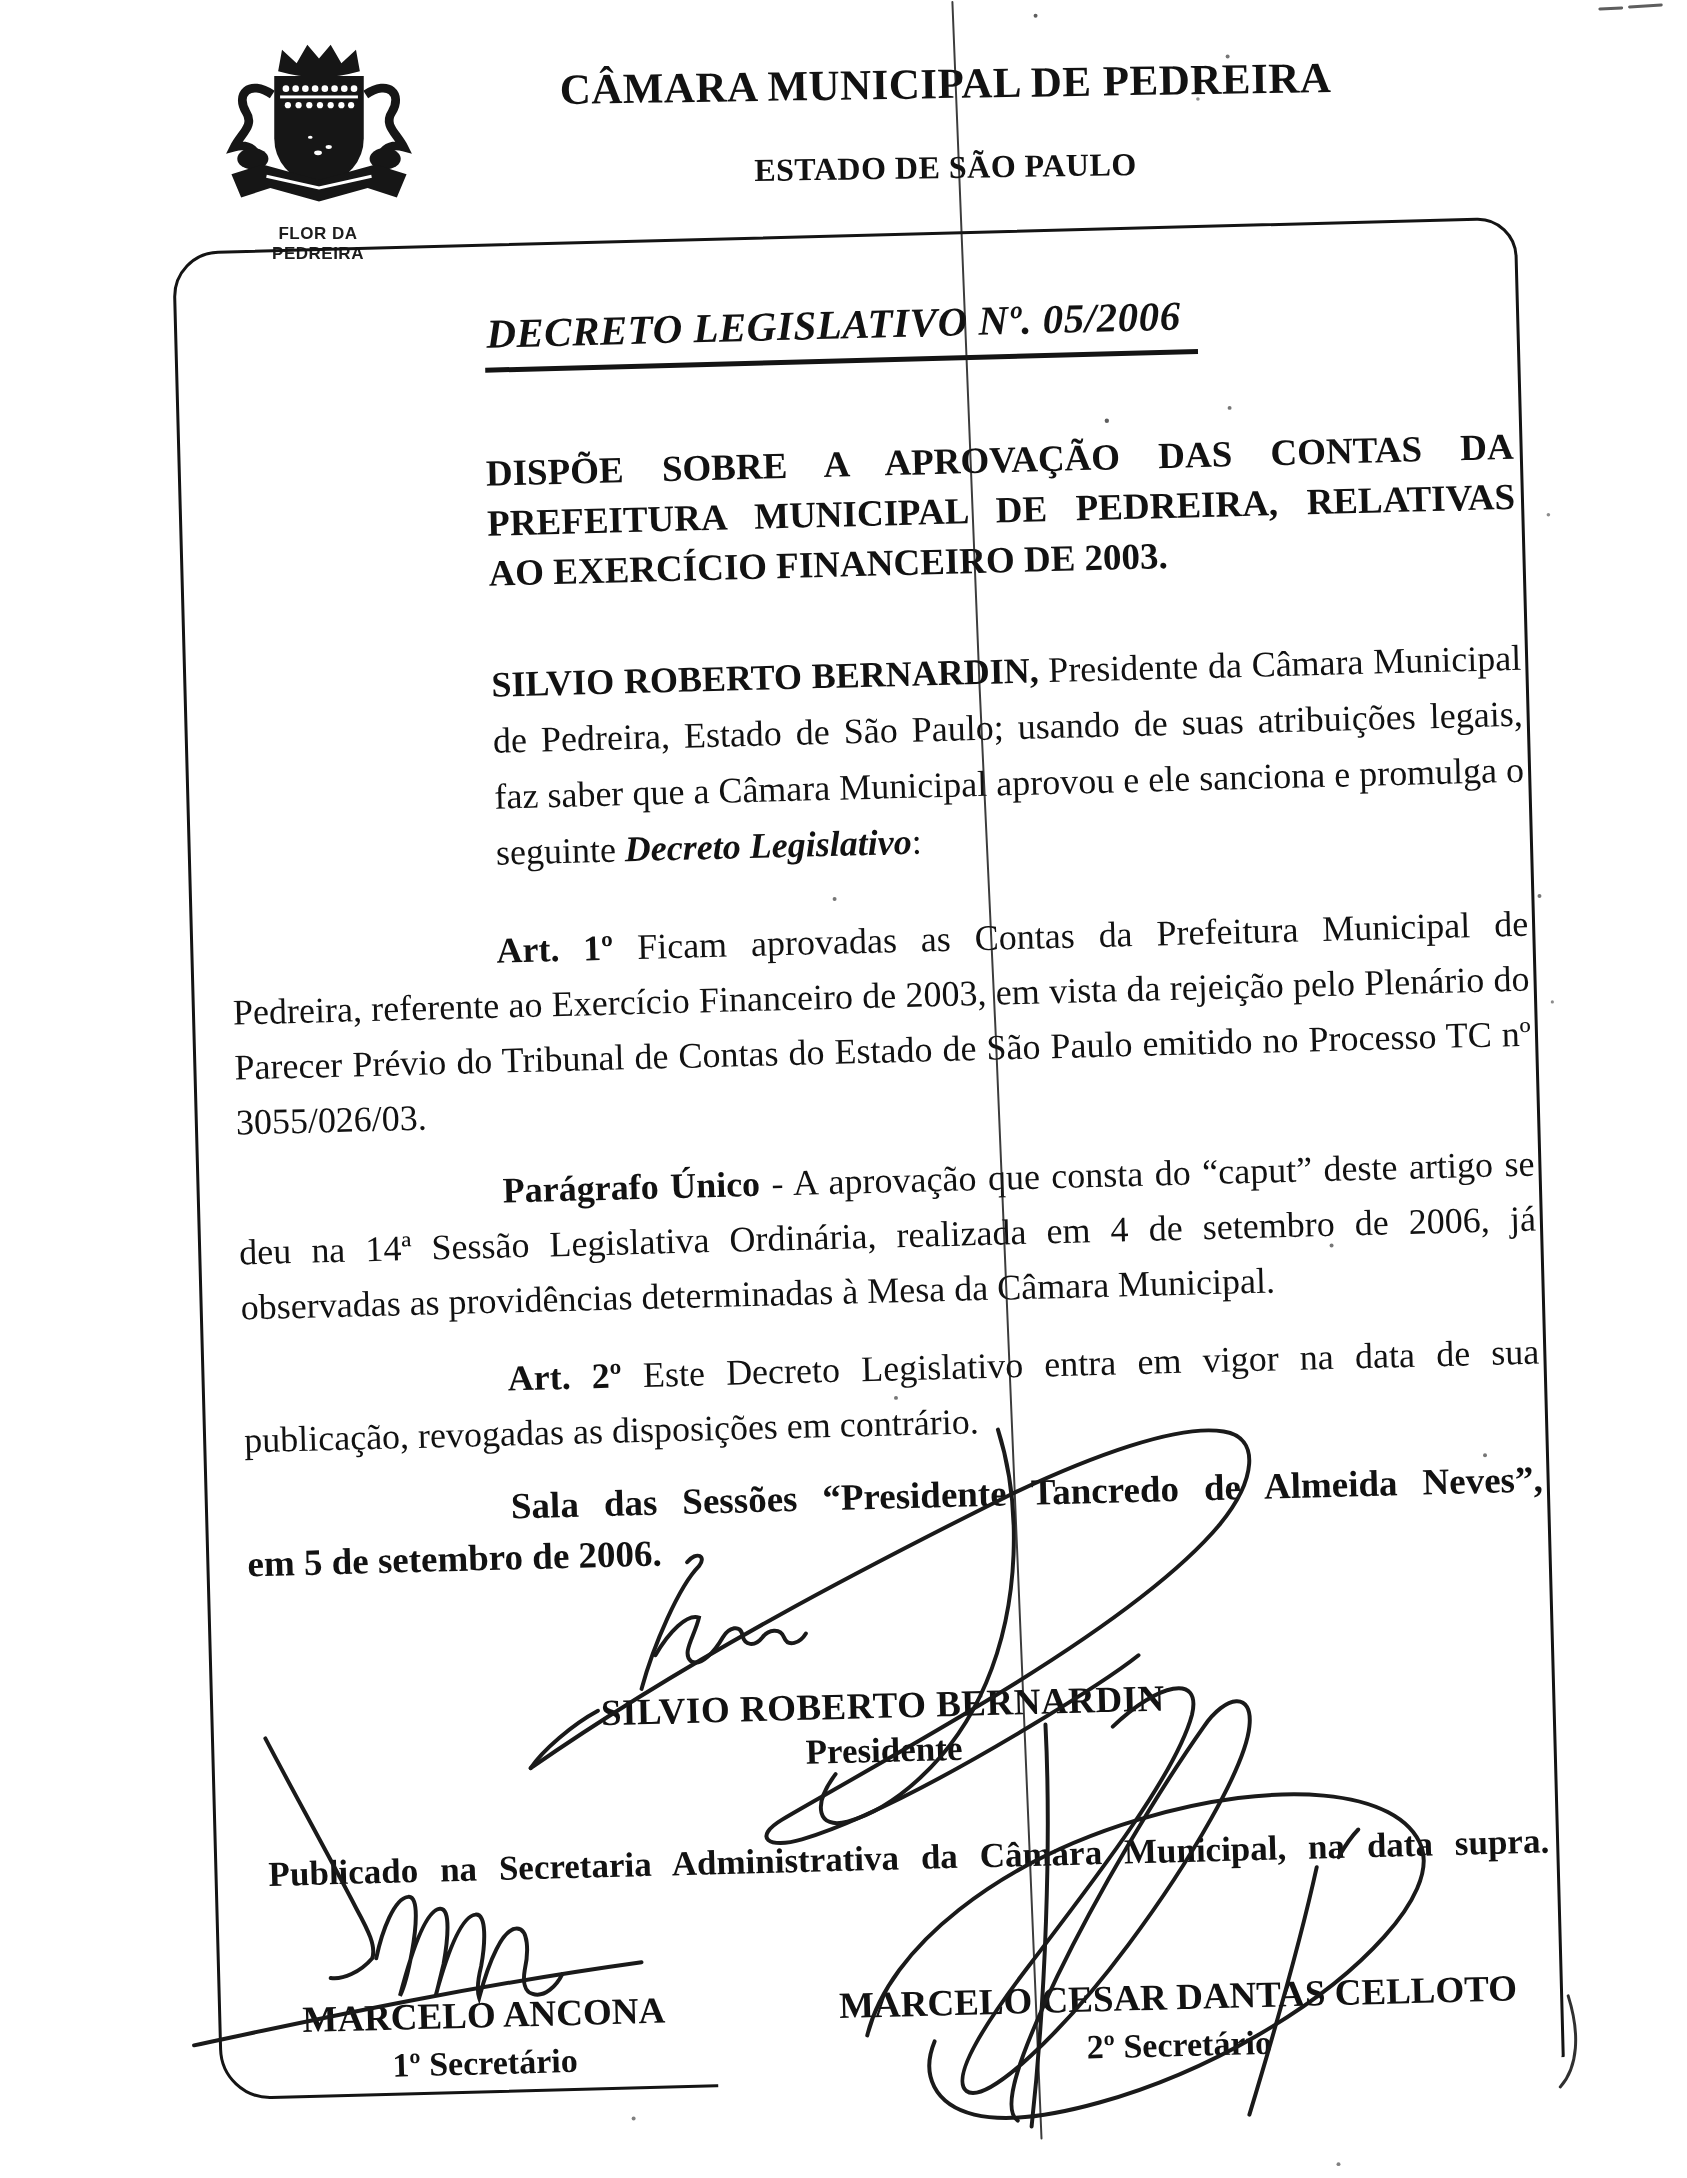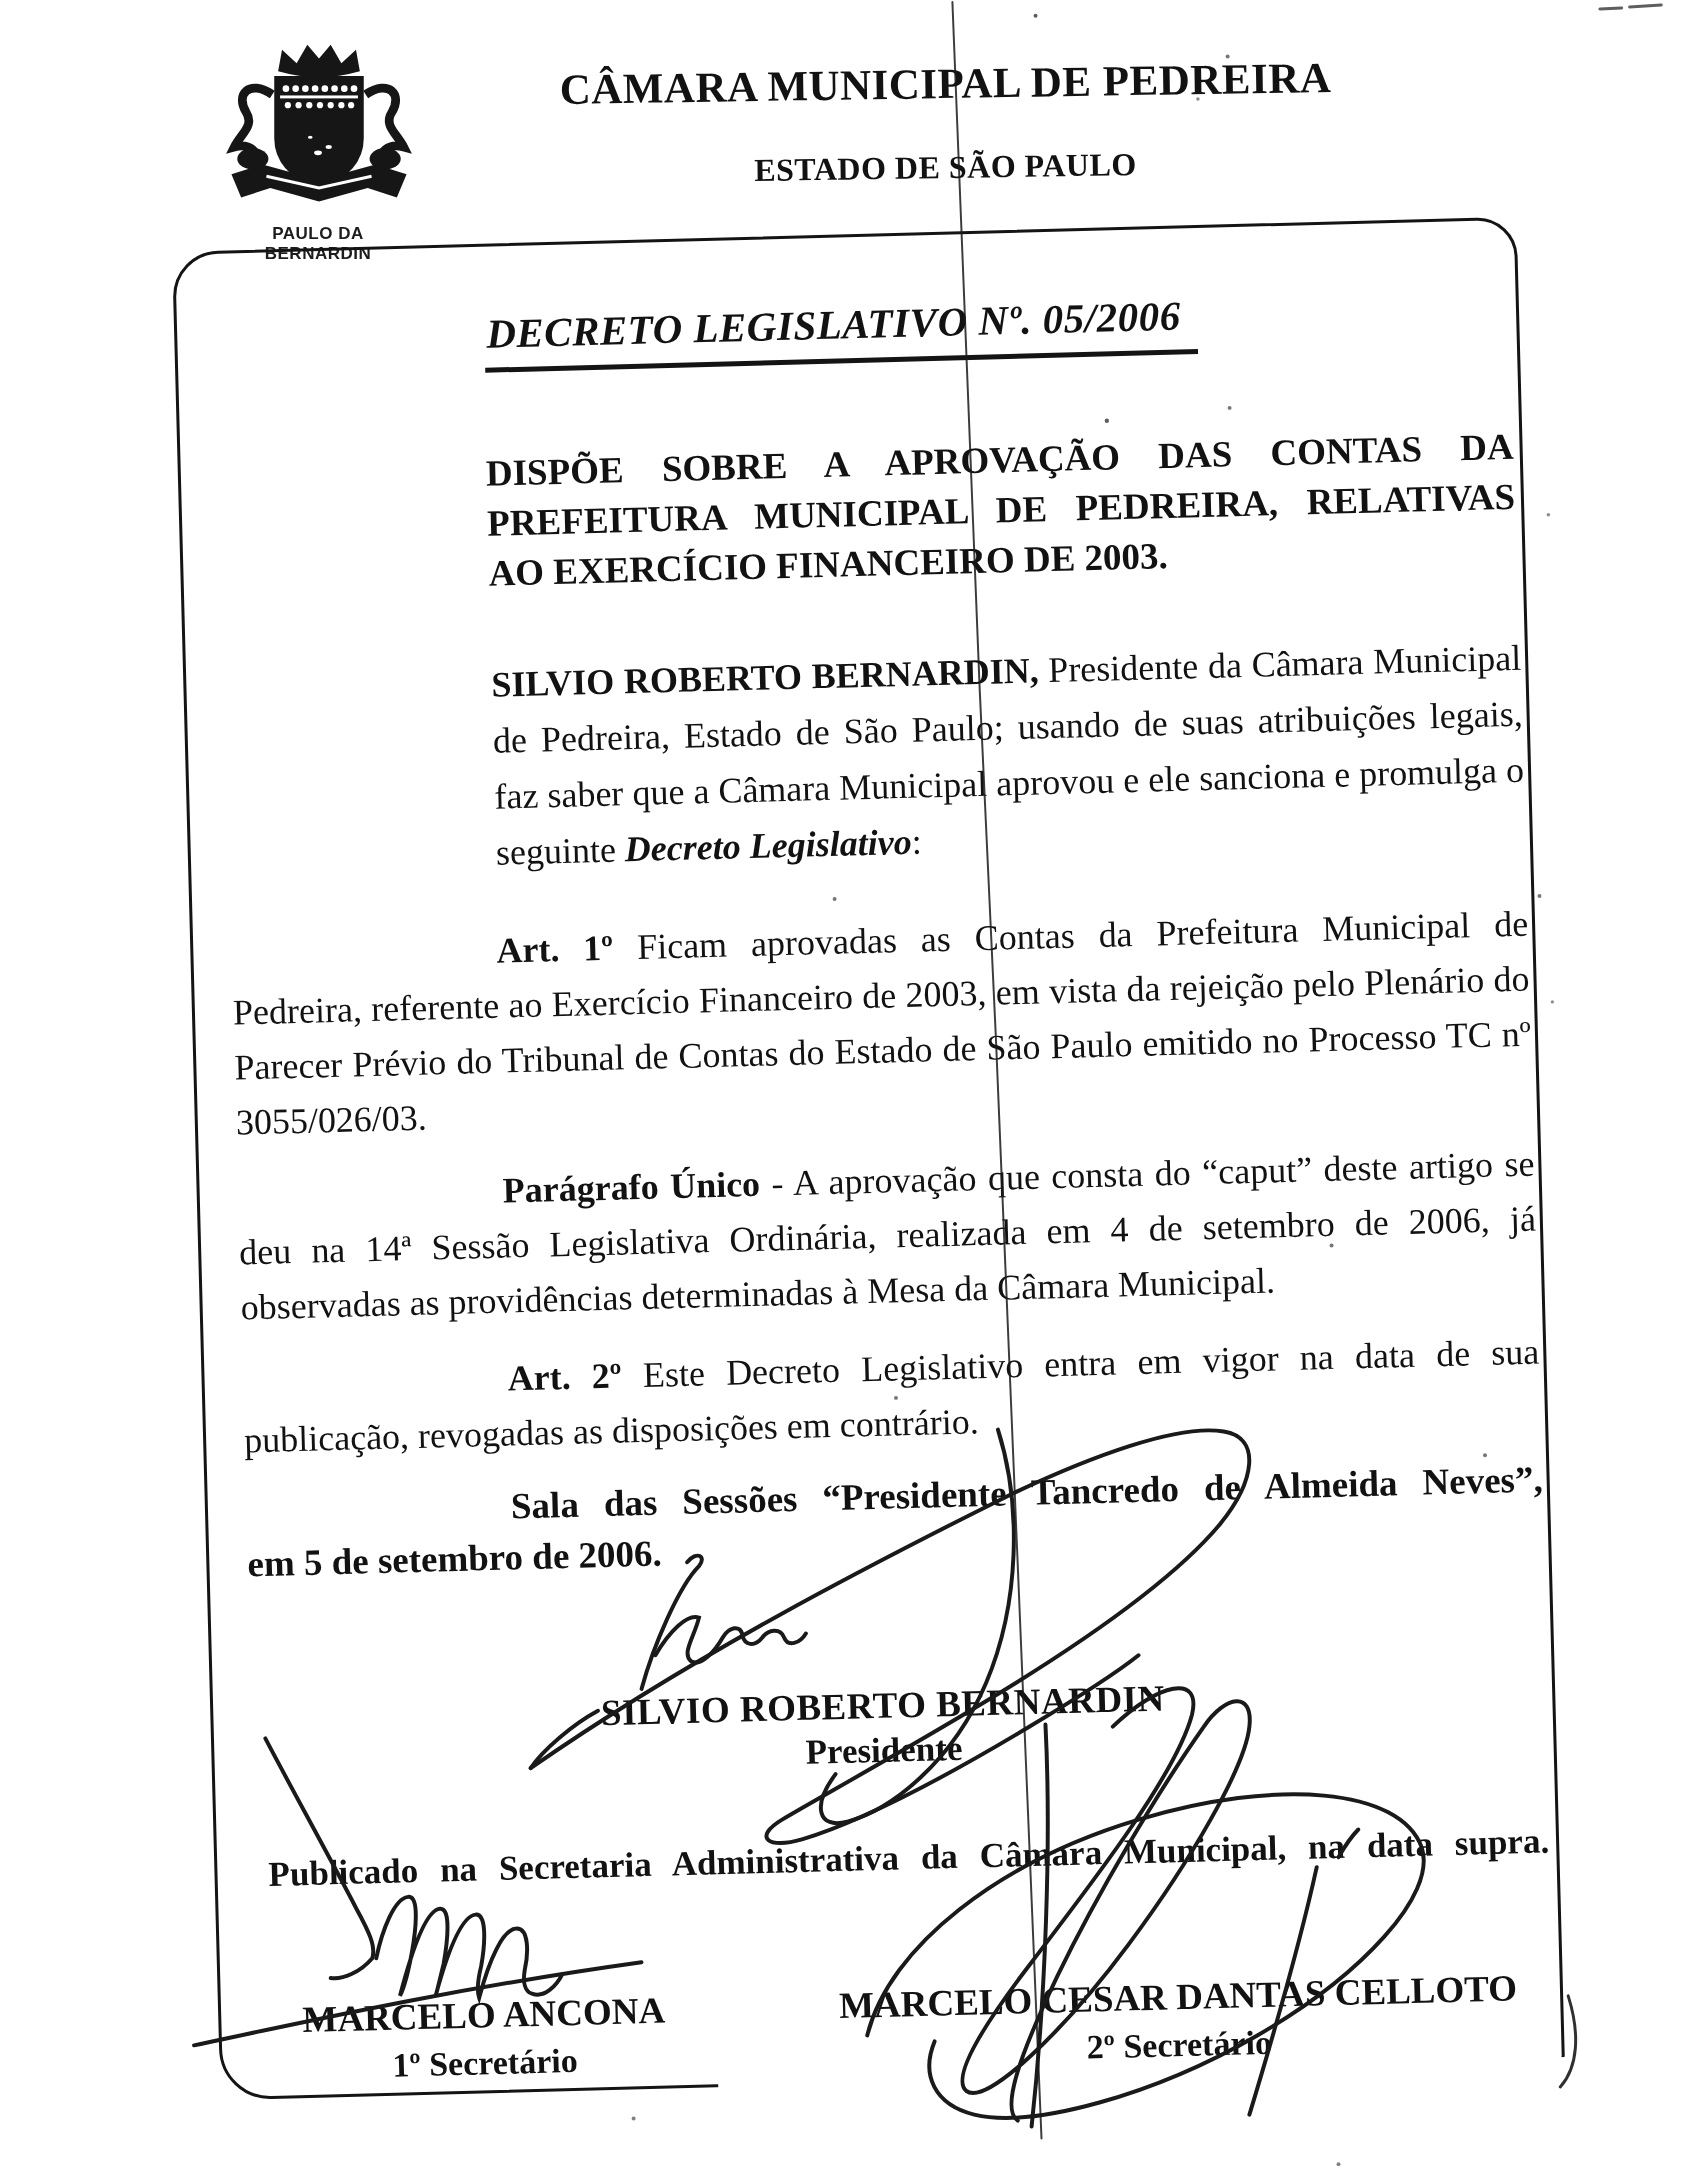--- a/index.html
+++ b/index.html
@@ -117,22 +117,22 @@
       </g>
       <path d="M52,56 C28,40 14,56 25,74 C34,88 20,96 13,110 C28,106 40,114 35,130" fill="none" stroke="#161616" stroke-width="9"></path>
       <path d="M148,56 C172,40 186,56 175,74 C166,88 180,96 187,110 C172,106 160,114 165,130" fill="none" stroke="#161616" stroke-width="9"></path>
       <ellipse cx="32" cy="122" rx="16" ry="11" fill="#161616"></ellipse>
       <ellipse cx="168" cy="122" rx="16" ry="11" fill="#161616"></ellipse>
       <path d="M10,138 L42,128 L100,144 L158,128 L190,138 L180,162 L150,152 L100,166 L50,152 L20,162 Z" fill="#161616"></path>
       <path d="M46,140 L100,152 L154,140" fill="none" stroke="#ffffff" stroke-width="3"></path>
     </svg>
   </div>
   <div class="crest-caption">
-    <span>PAULO DA</span><br>
-    <span>BERNARDIN</span>
+    <span>FLOR DA</span><br>
+    <span>PEDREIRA</span>
   </div>
   <div class="org-title">CÂMARA MUNICIPAL DE PEDREIRA</div>
   <div class="org-state">ESTADO DE SÃO PAULO</div>
 
   <div class="scan-box">
 
     <div class="doc-title">DECRETO LEGISLATIVO Nº. 05/2006</div>
 
     <div class="ementa">
       <span class="jl">DISPÕE SOBRE A APROVAÇÃO DAS CONTAS DA</span>

